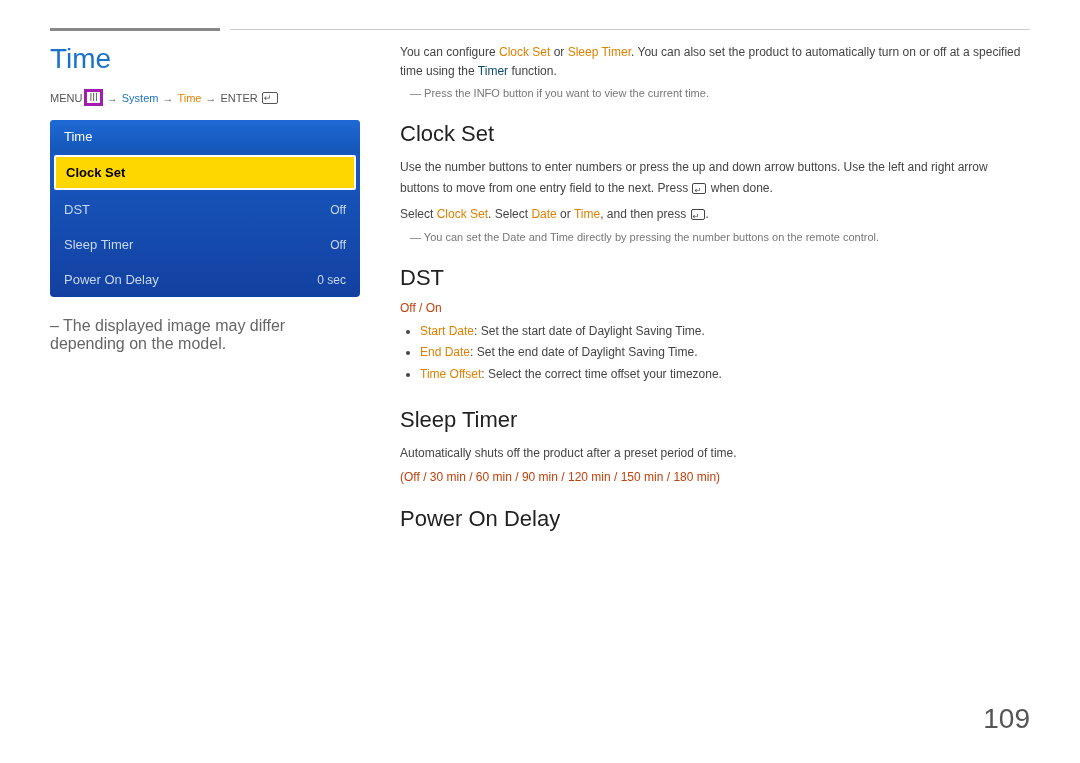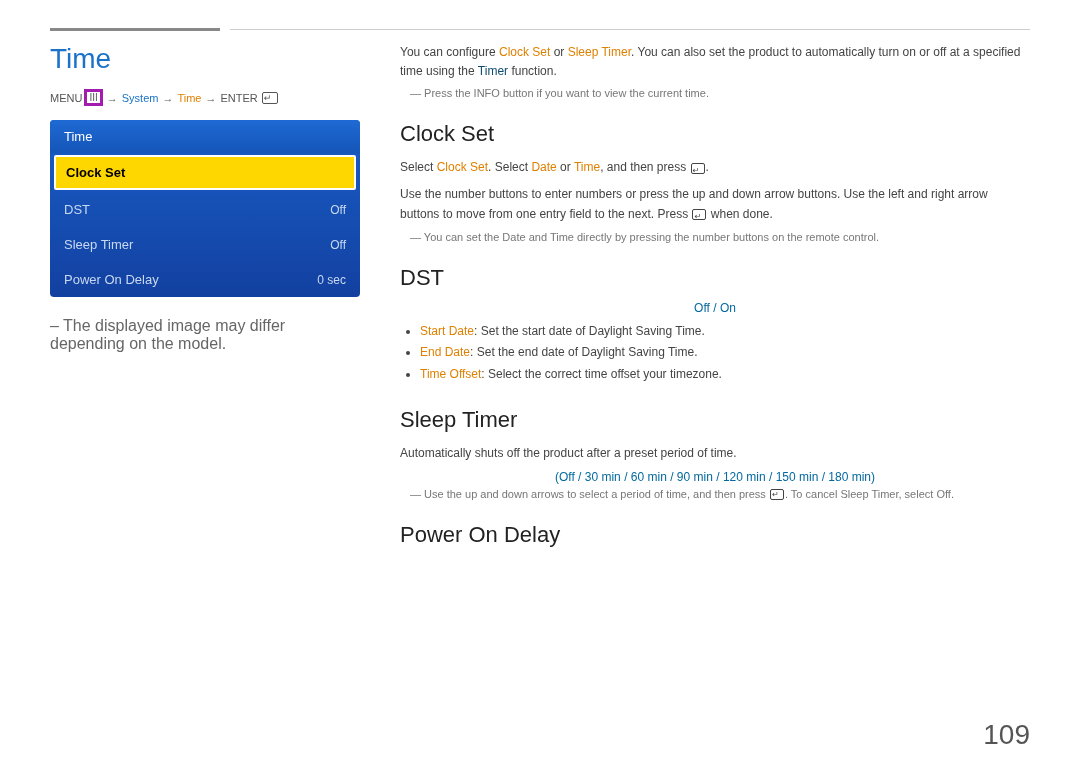--- a/index.html
+++ b/index.html
@@ -209,28 +209,27 @@
     }
 
     .bullet-list li .orange { color: #e08000; margin-top: 6px; }
 
     .section-block {
       margin-bottom: 22px;
     }
 
     .options-inline {
       font-size: 12px;
-      color: #0369a1;
+      color: #c2410c;
       margin-bottom: 4px;
-      text-align: center;
     }
 
     .page-number {
       position: absolute;
-      bottom: 12px;
+      bottom: 28px;
       right: 50px;
       font-size: 28px;
       color: #555;
       font-weight: 300;
       margin-left: 36px;
     }
 
     .icon-enter-sm {
       display: inline-block;
       width: 14px;
@@ -303,24 +302,24 @@
     <div class="right-panel">
 
       <p class="intro-text">
         You can configure <span class="orange">Clock Set</span> or <span class="orange">Sleep Timer</span>. You can also set the product to automatically turn on or off at a specified time using the <span class="blue">Timer</span> function.
       </p>
       <p class="intro-note">Press the INFO button if you want to view the current time.</p>
 
       <div class="section-block">
         <h2 class="section-title">Clock Set</h2>
         <p class="section-body">
-          Select <span class="orange">Clock Set</span>. Select <span class="orange">Date</span> or <span class="orange">Time</span>, and then press <span class="icon-enter-sm"></span>.
+          Use the number buttons to enter numbers or press the up and down arrow buttons. Use the left and right arrow buttons to move from one entry field to the next. Press <span class="icon-enter-sm"></span> when done.
         </p>
         <p class="section-body">
-          Use the number buttons to enter numbers or press the up and down arrow buttons. Use the left and right arrow buttons to move from one entry field to the next. Press <span class="icon-enter-sm"></span> when done.
+          Select <span class="orange">Clock Set</span>. Select <span class="orange">Date</span> or <span class="orange">Time</span>, and then press <span class="icon-enter-sm"></span>.
         </p>
         <p class="section-note">
           You can set the <span class="orange">Date</span> and <span class="orange">Time</span> directly by pressing the number buttons on the remote control.
         </p>
       </div>
 
       <div class="section-block">
         <h2 class="section-title">DST</h2>
         <div class="options-inline">Off / On</div>
         <ul class="bullet-list">
@@ -329,23 +328,20 @@
           <li><span class="orange">Time Offset</span>: Select the correct time offset your timezone.</li>
         </ul>
       </div>
 
       <div class="section-block">
         <h2 class="section-title">Sleep Timer</h2>
         <p class="section-body">Automatically shuts off the product after a preset period of time.</p>
         <div class="options-inline">
           (<span class="orange">Off</span> / <span class="orange">30 min</span> / <span class="orange">60 min</span> / <span class="orange">90 min</span> / <span class="orange">120 min</span> / <span class="orange">150 min</span> / <span class="orange">180 min</span>)
         </div>
-        <p class="section-note">
-          Use the up and down arrows to select a period of time, and then press <span class="icon-enter-sm"></span>. To cancel <span class="orange">Sleep Timer</span>, select <span class="orange">Off</span>.
-        </p>
       </div>
 
       <div class="section-block">
         <h2 class="section-title">Power On Delay</h2>
       </div>
 
     </div>
   </div>
 
   <div class="page-number">109</div>

